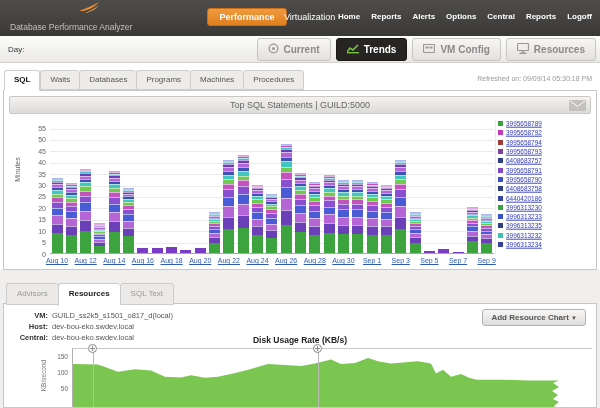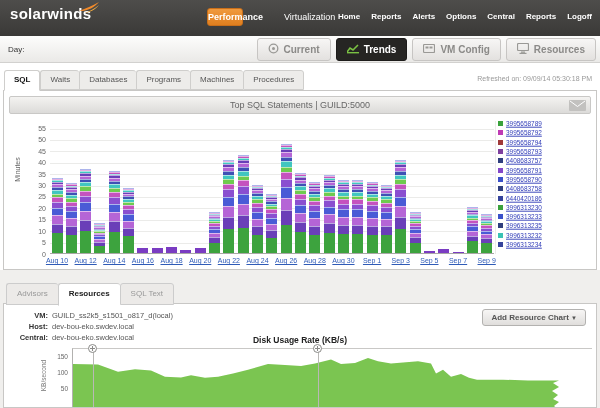--- a/index.html
+++ b/index.html
@@ -6,21 +6,21 @@
   html,body { background:#fff; }
   #stage{ position:relative; width:600px; height:408px; overflow:hidden;
           font-family:"Liberation Sans",sans-serif; background:#fff; color:#333; }
 
   
   .hdr{ position:absolute; left:0; top:0; width:600px; height:36px;
         background:linear-gradient(#4e4d4b,#3a3937); }
   .brand{ position:absolute; left:10px; top:5px; color:#fff; font-size:15px; font-weight:bold; letter-spacing:.3px;}
   .brand-sub{ position:absolute; left:10px; top:22px; color:#c3c2c0; font-size:8.5px;}
   .flame{ position:absolute; left:78px; top:1px; }
-  .perf-btn{ position:absolute; left:207px; top:8px; width:36px; height:18px;
+  .perf-btn{ position:absolute; left:207px; top:8px; width:80px; height:18px;
              background:linear-gradient(#f09a3e,#e07f1f); border:1px solid #c96f1a; border-radius:3px;
              color:#fff; font-size:9px; font-weight:bold; text-align:center; line-height:16px; cursor:pointer;}
   .virt{ position:absolute; left:284px; top:12px; color:#fff; font-size:9px; cursor:pointer;}
   .topnav{ position:absolute; right:8px; top:12px; display:flex; gap:11px;}
   .nav-link{ color:#fff; font-size:8px; font-weight:bold; cursor:pointer;}
 
   
   .subbar{ position:absolute; left:0; top:36px; width:600px; height:27px;
            background:linear-gradient(#fdfdfc,#eae9e7); border-bottom:1px solid #d2d1cf;}
   .day-lbl{ position:absolute; left:8px; top:45px; font-size:8px; color:#333;}
@@ -93,25 +93,25 @@
                 background:#fdfdfd; border:1.5px solid #8a8a88; cursor:ew-resize;}
   .handle-knob:before{ content:""; position:absolute; left:1px; right:1px; top:2.5px; height:1px; background:#8a8a88;}
   .handle-knob:after{ content:""; position:absolute; top:1px; bottom:1px; left:2.5px; width:1px; background:#8a8a88;}
 </style>
 </head>
 <body>
 
 <div id="stage">
 
   <div class="hdr">
-    <div class="brand">solarwinds</div>
     <svg class="flame" width="22" height="13" viewBox="0 0 22 13">
       <path d="M1 10 C 8 7, 14 5, 21 1 C 16 7, 10 9, 5 10 Z" fill="#f08a2b"></path>
       <path d="M7 12 C 12 10, 16 8, 21 4 C 17 9, 12 11, 8 12 Z" fill="#fbb040"></path>
     </svg>
+    <div class="brand-sub">Database Performance Analyzer</div>
     <div class="perf-btn">Performance</div>
     <div class="virt">Virtualization</div>
     <div class="topnav">
         <div class="nav-link">Home</div>
         <div class="nav-link">Reports</div>
         <div class="nav-link">Alerts</div>
         <div class="nav-link">Options</div>
         <div class="nav-link">Central</div>
         <div class="nav-link">Reports</div>
         <div class="nav-link">Logoff</div>

